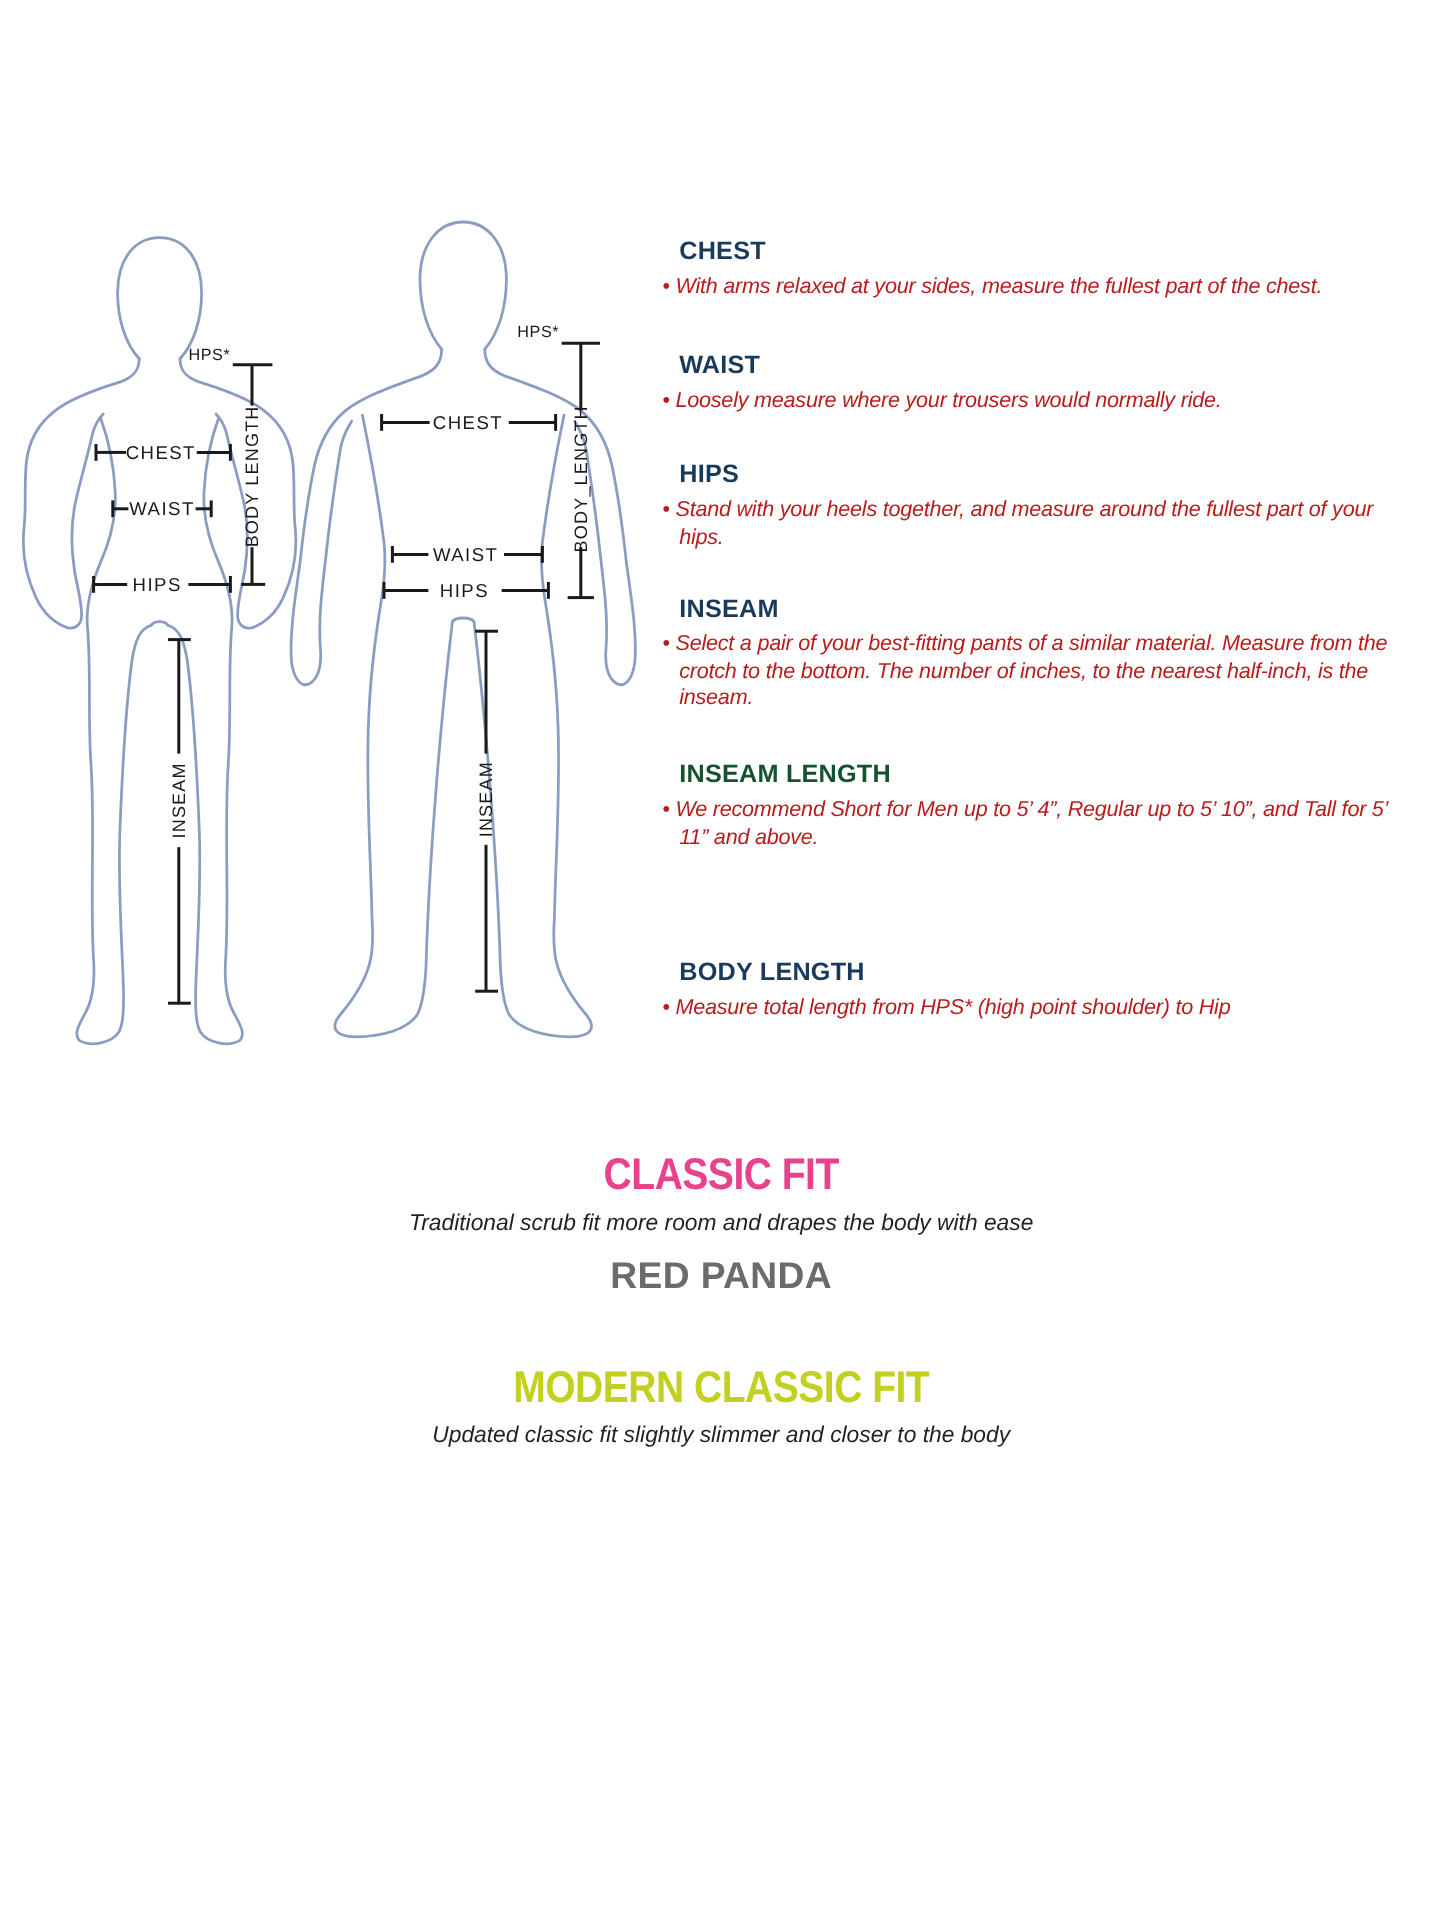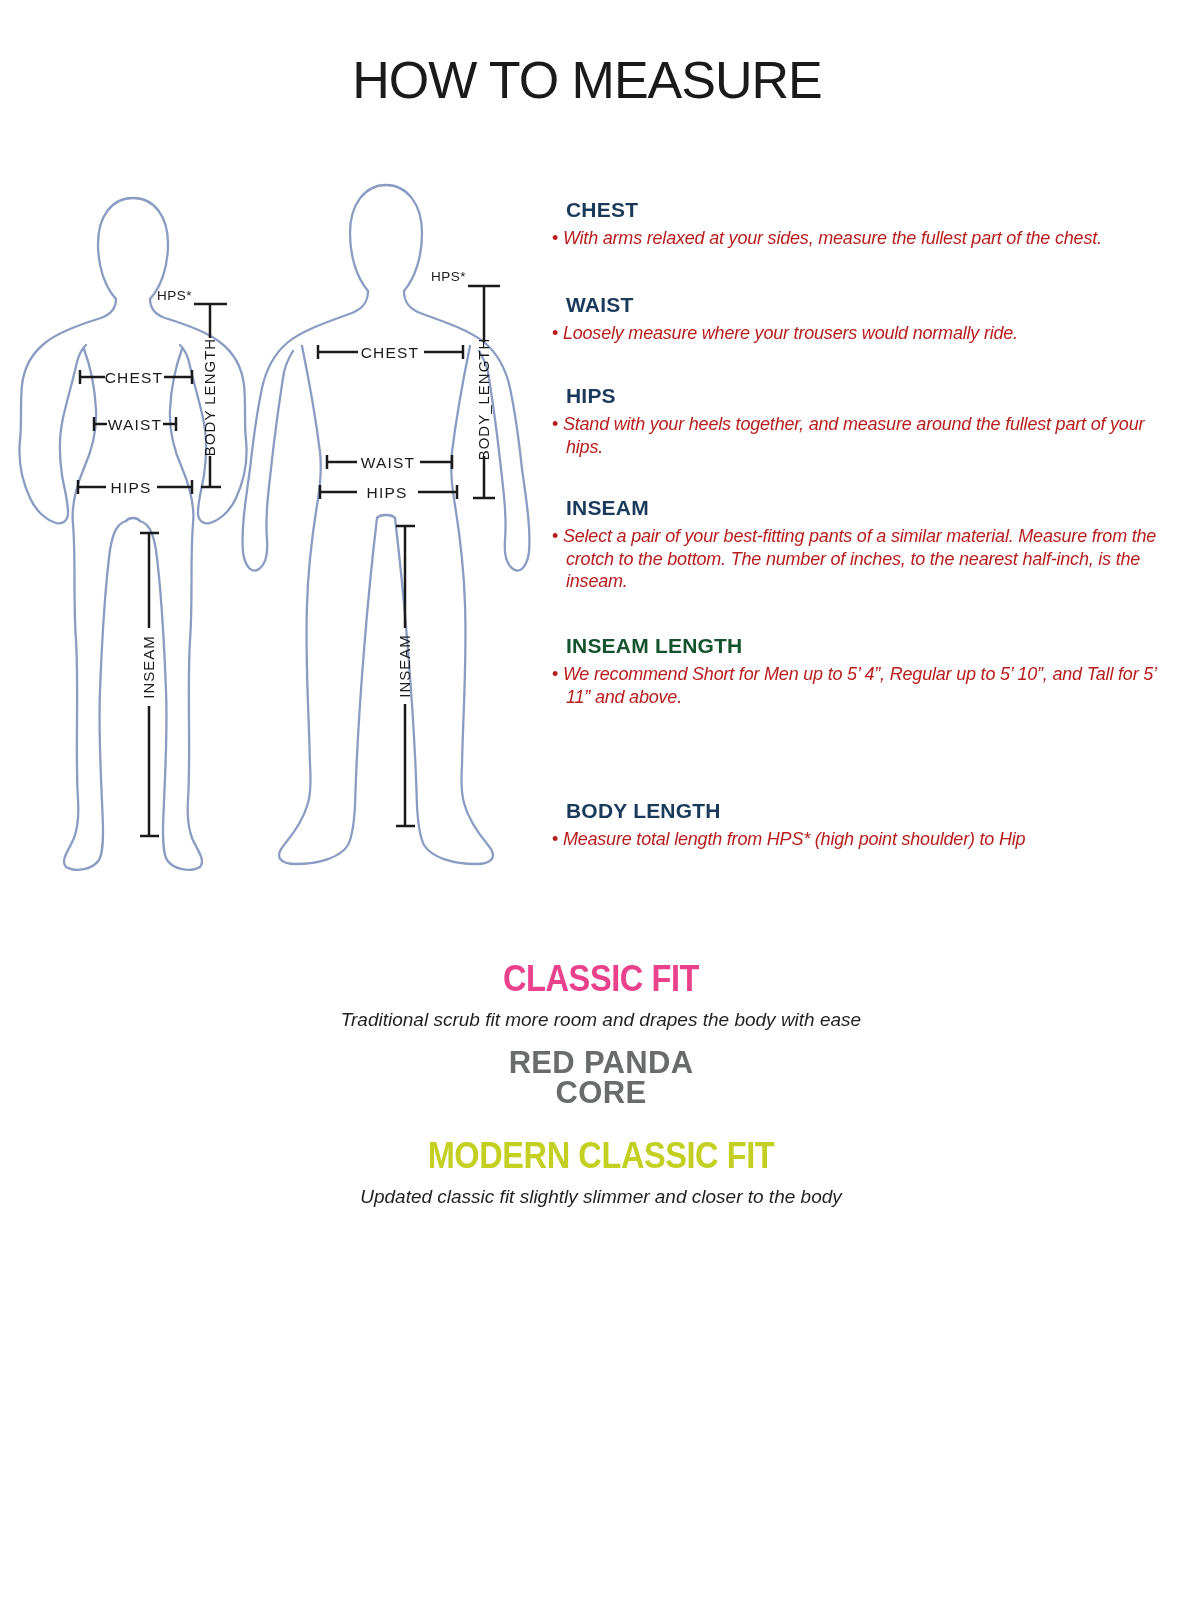--- a/index.html
+++ b/index.html
@@ -26,21 +26,20 @@
   .meas line{stroke:#1a1a1a;stroke-width:2.5;}
   .meas text{fill:#1a1a1a;font-family:"Liberation Sans",sans-serif;font-size:15.5px;letter-spacing:1.2px;}
   .meas text.small{font-size:13.5px;letter-spacing:0.5px;}
   .meas text.rot{font-size:15px;letter-spacing:1px;}
 </style>
 </head>
 <body>
 
 <div class="page">
 
-  <div class="title">HOW TO MEASURE</div>
 
   <svg class="diagram" width="1200" height="1600" viewBox="0 0 1200 1600">
 
     <g class="fig" style="color: rgb(139, 156, 195);">
       <path d="M 116,299 C 105,287 98,267 98,244 C 98,216 112,198 133,198 C 154,198 168,216 168,244 C 168,267 161,287 150,299"></path>
       <path d="M 116,299 C 116,308 112,314 101,318 C 78,325 57,333 45,343 C 31,354 24,368 22,385 C 20,403 22,422 20,440 C 18,460 22,481 30,498 C 36,511 46,520 56,523 C 63,525 68,520 68,513 C 68,500 64,488 62,475 C 59,455 59,436 63,418 C 67,400 73,380 77,362 C 79,354 82,349 86,345"></path>
       <path d="M 84,349 C 91,368 95,390 96,410 C 97,432 92,450 84,468 C 76,487 71,505 73,524 C 76,560 73,600 76,640 C 79,692 75,752 78,800 C 79,815 78,827 74,838 C 69,850 60,860 66,867 C 76,873 93,869 99,860 C 103,853 103,840 103,828 C 102,790 98,740 100,690 C 102,640 106,580 110,550 C 113,532 117,524 126,521"></path>
       <path d="M 150,299 C 150,308 154,314 165,318 C 188,325 209,333 221,343 C 235,354 242,368 244,385 C 246,403 244,422 246,440 C 248,460 244,481 236,498 C 230,511 220,520 210,523 C 203,525 198,520 198,513 C 198,500 202,488 204,475 C 207,455 207,436 203,418 C 199,400 193,380 189,362 C 187,354 184,349 180,345"></path>
       <path d="M 182,349 C 175,368 171,390 170,410 C 169,432 174,450 182,468 C 190,487 195,505 193,524 C 190,560 193,600 190,640 C 187,692 191,752 188,800 C 187,815 188,827 192,838 C 197,850 206,860 200,867 C 190,873 173,869 167,860 C 163,853 163,840 163,828 C 164,790 168,740 166,690 C 164,640 160,580 156,550 C 153,532 149,524 140,521"></path>
       <path d="M 126,521 C 129,517 137,517 140,521"></path>
@@ -150,21 +149,20 @@
   <div class="m-section" style="top:799px">
     <div class="m-heading" style="color: rgb(26, 58, 92);">BODY LENGTH</div>
     <div class="bullet">Measure total length from HPS* (high point shoulder) to Hip</div>
   </div>
 
   <div class="fit-section" style="top:958px">
     <div class="fit-heading" style="color: rgb(233, 65, 140);">CLASSIC FIT</div>
     <div class="fit-desc">Traditional scrub fit more room and drapes the body with ease</div>
     <div class="fit-products">
       <div>RED PANDA</div>
-      <div>CORE</div>
     </div>
   </div>
 
   <div class="fit-section" style="top:1135px">
     <div class="fit-heading" style="color: rgb(195, 208, 33);">MODERN CLASSIC FIT</div>
     <div class="fit-desc">Updated classic fit slightly slimmer and closer to the body</div>
   </div>
 
 
 </div>

